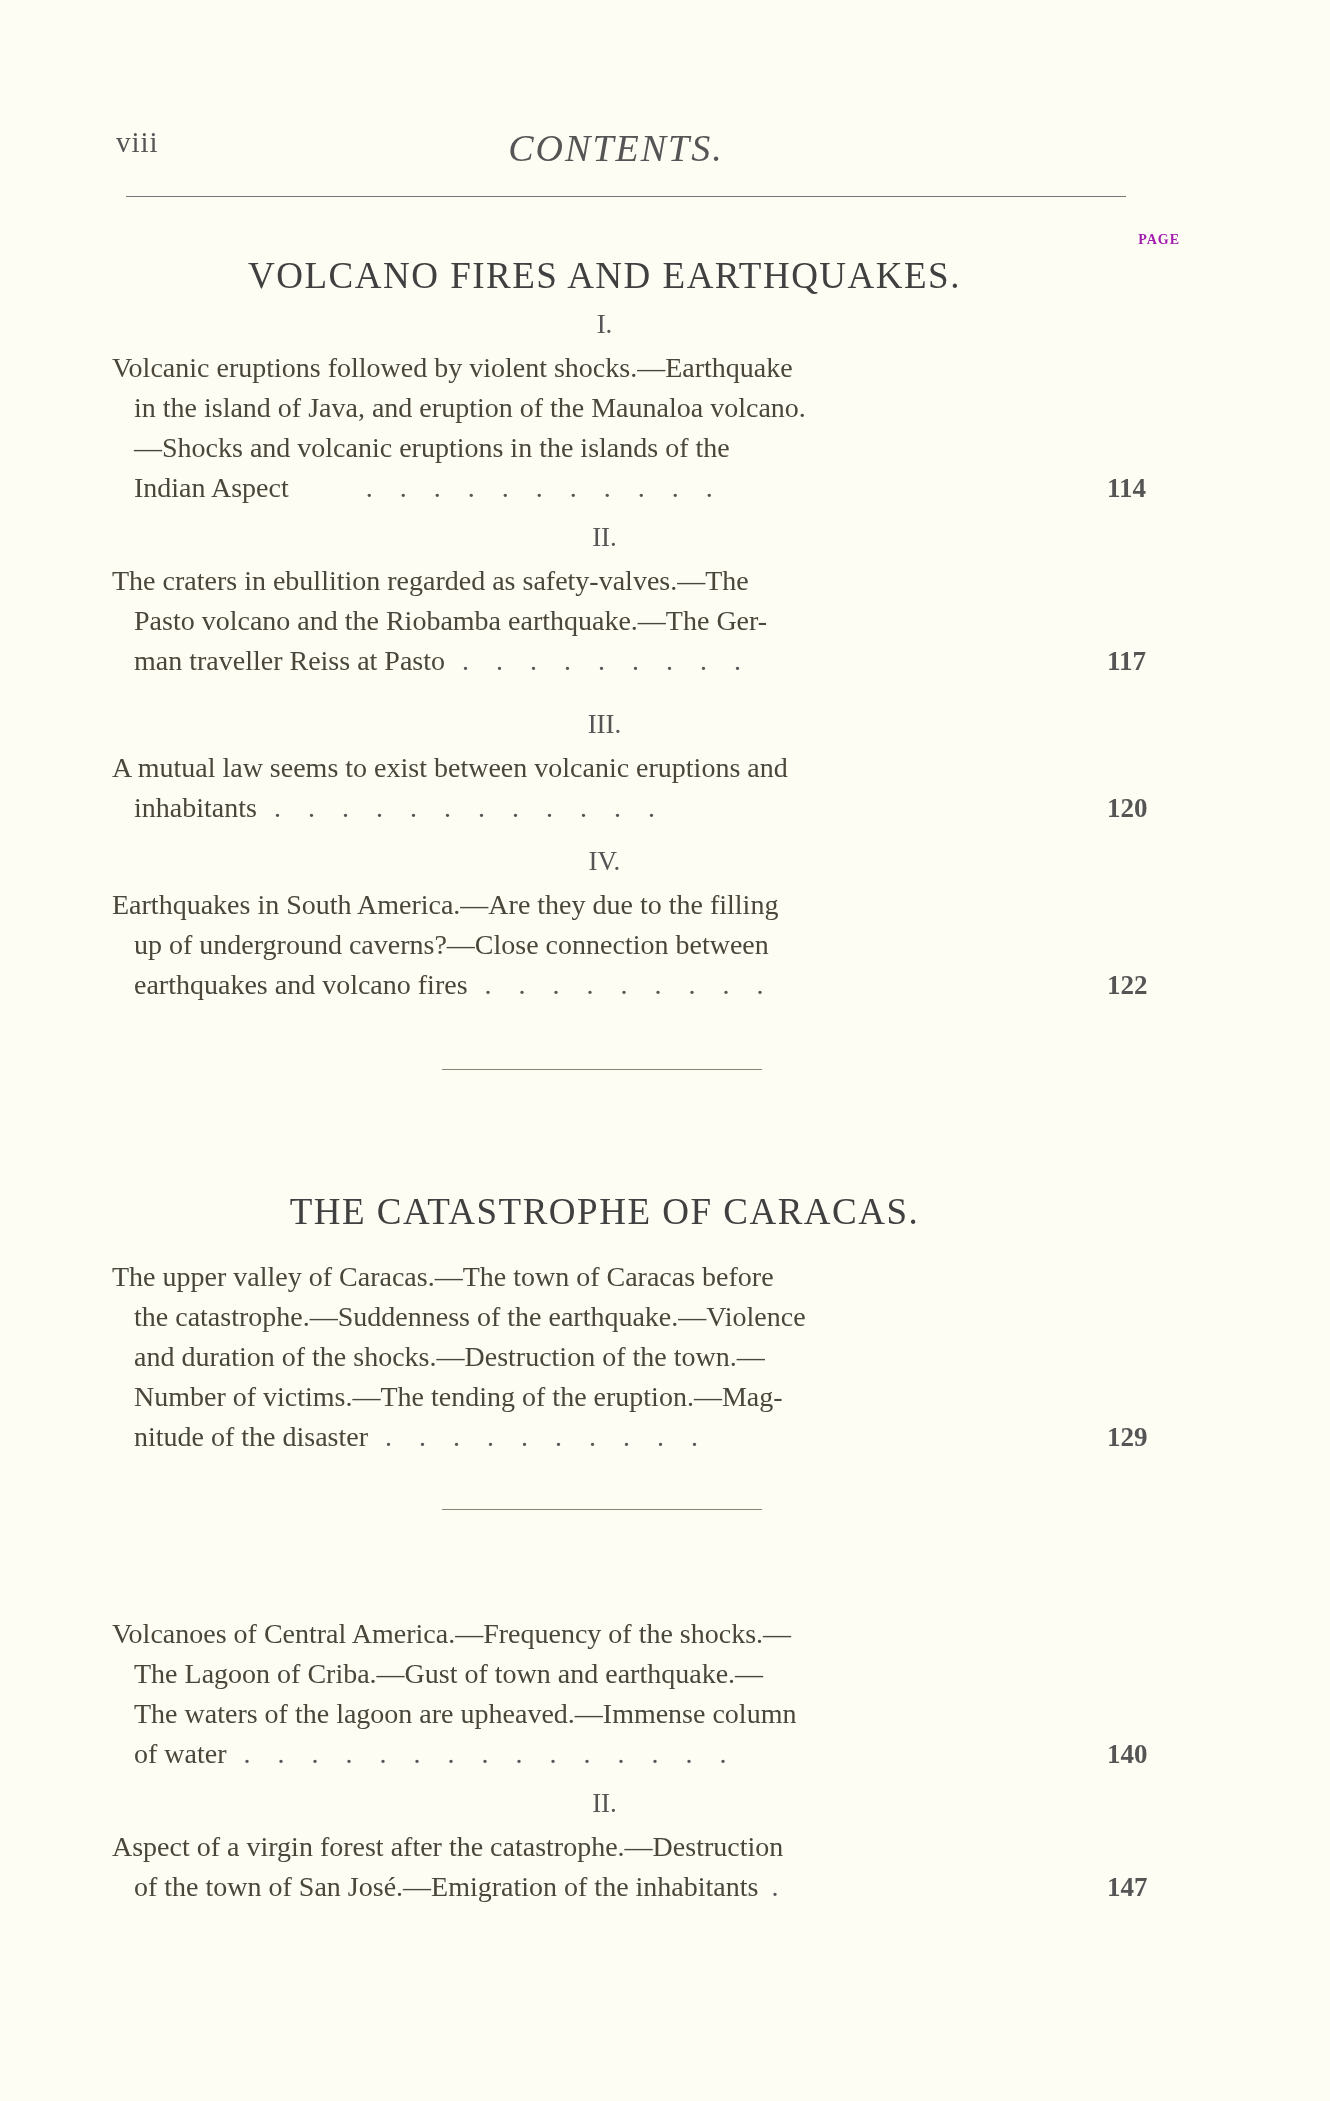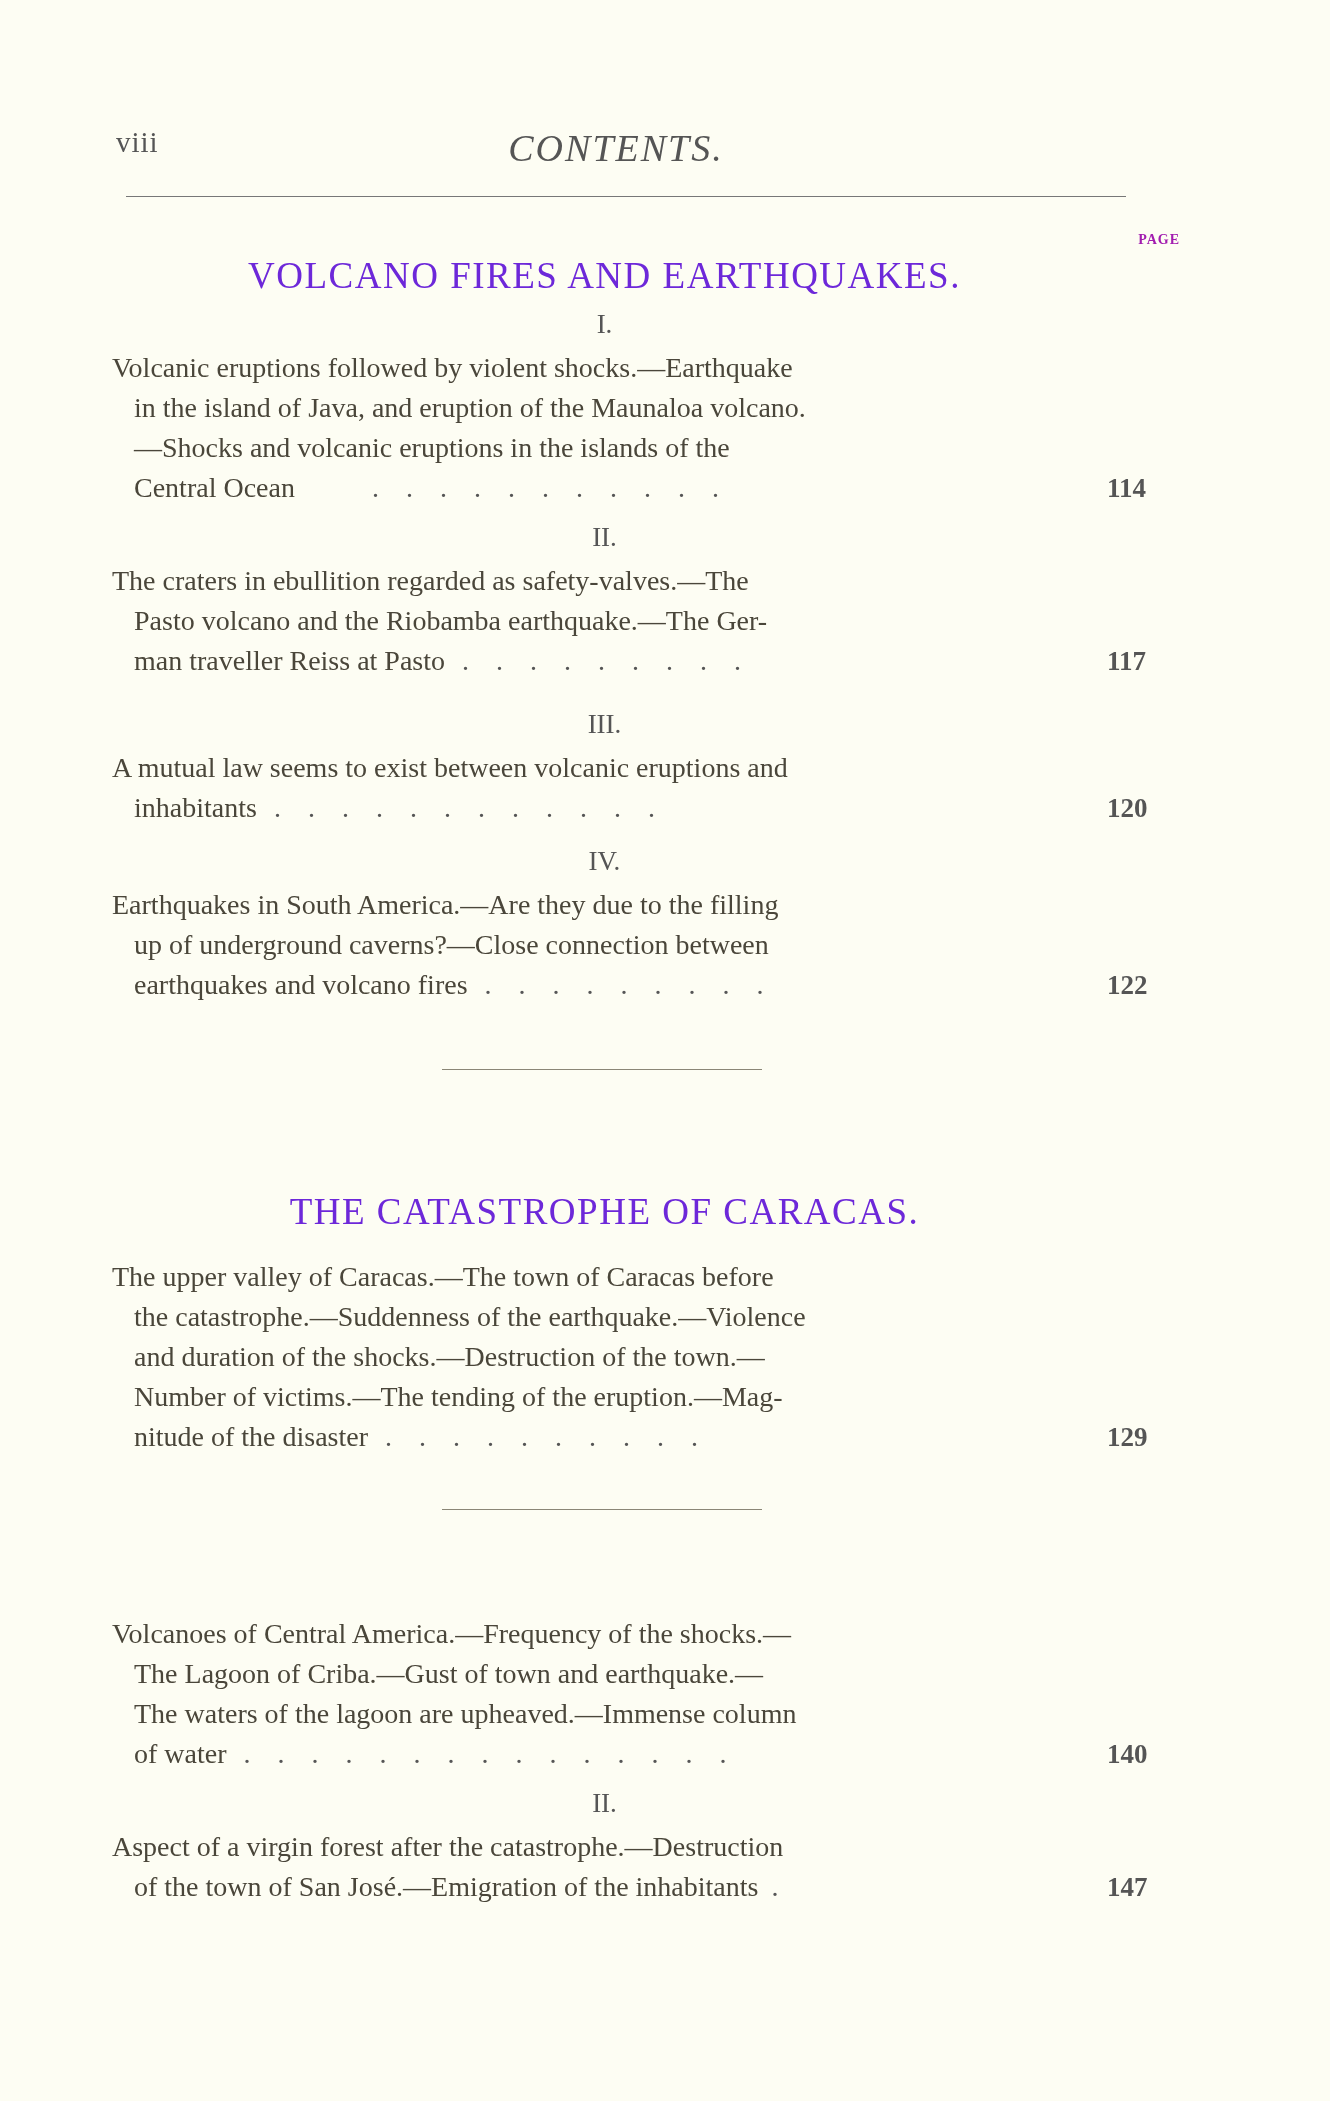--- a/index.html
+++ b/index.html
@@ -25,21 +25,21 @@
       position: absolute; top: 196px; left: 126px; width: 1000px; height: 0;
       border-top: 1.5px solid #777;
     }
 
     .col { position: absolute; left: 112px; width: 1068px; }
     .page-label {
       position: absolute; right: 0; font-size: 14px; letter-spacing: 1px; color: #a21caf;
       font-weight: bold;
     }
     .section-title {
-      text-align: center; font-size: 37px; letter-spacing: 1.5px; color: #6d28d9;
+      text-align: center; font-size: 37px; letter-spacing: 1.5px; color: #404040;
       width: 985px;
     }
     .roman {
       text-align: center; font-size: 27px; width: 985px; color: #555;
     }
     .entry {
       position: relative; width: 985px; font-size: 28px; line-height: 40px;
       text-align: justify; color: #4a463a;
     }
     .entry .line { display: block; white-space: nowrap; }
@@ -67,21 +67,21 @@
 
   <div class="col" style="top:232px;">
     <span class="page-label" style="top:0px;">PAGE</span>
     <div class="section-title" style="margin-top:22px;">VOLCANO FIRES AND EARTHQUAKES.</div>
 
     <div class="roman" style="margin-top:12px;">I.</div>
     <div class="entry" style="margin-top:8px;">
       <span class="line first">Volcanic eruptions followed by violent shocks.—Earthquake</span>
       <span class="line indent">in the island of Java, and eruption of the Maunaloa volcano.</span>
       <span class="line indent">—Shocks and volcanic eruptions in the islands of the</span>
-      <span class="line indent"><span>Central Ocean</span><span class="leader" style="margin-left:60px;letter-spacing:10px;"> .  .  .  .  .  .  .  .  .  .  .</span></span>
+      <span class="line indent"><span>Indian Aspect</span><span class="leader" style="margin-left:60px;letter-spacing:10px;"> .  .  .  .  .  .  .  .  .  .  .</span></span>
       <span class="pageno" style="bottom:0;">114</span>
     </div>
 
     <div class="roman" style="margin-top:14px;">II.</div>
     <div class="entry" style="margin-top:8px;">
       <span class="line first">The craters in ebullition regarded as safety-valves.—The</span>
       <span class="line indent">Pasto volcano and the Riobamba earthquake.—The Ger-</span>
       <span class="line indent"><span>man traveller Reiss at Pasto</span><span class="leader" style="letter-spacing:10px;"> .  .  .  .  .  .  .  . .</span></span>
       <span class="pageno" style="bottom:0;">117</span>
     </div>

